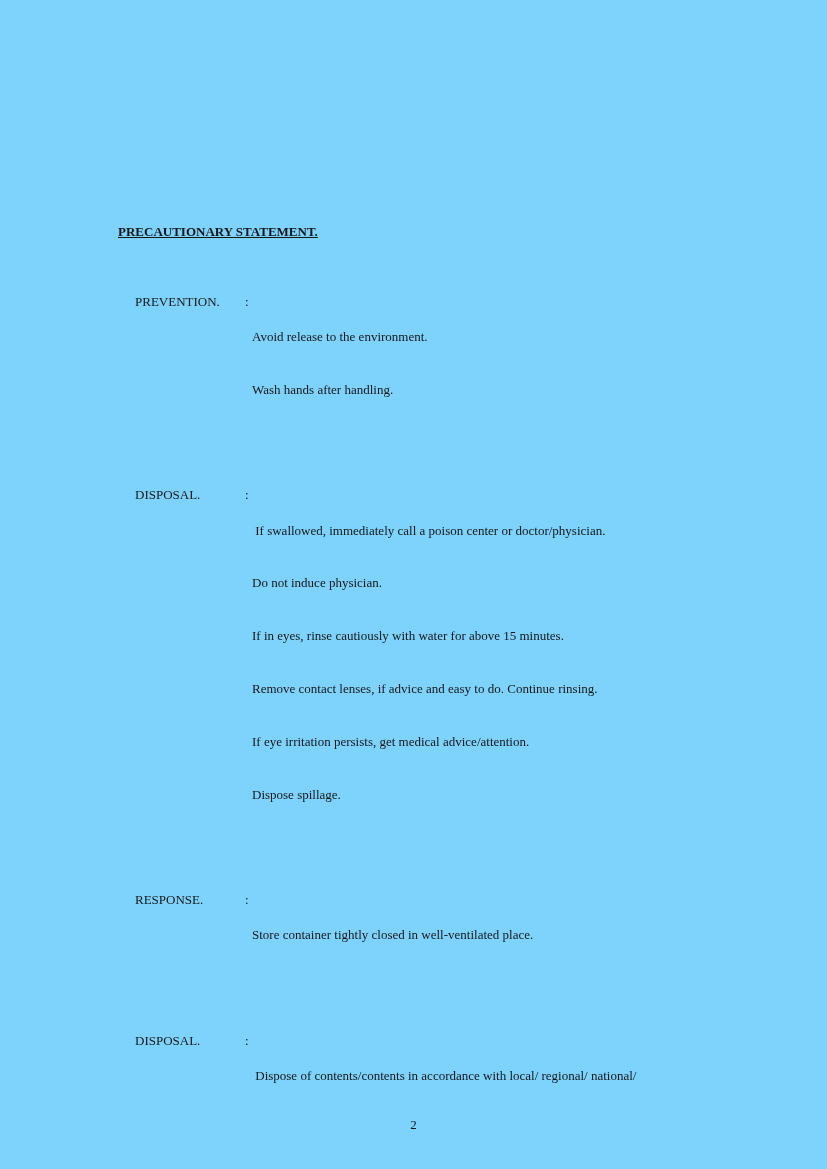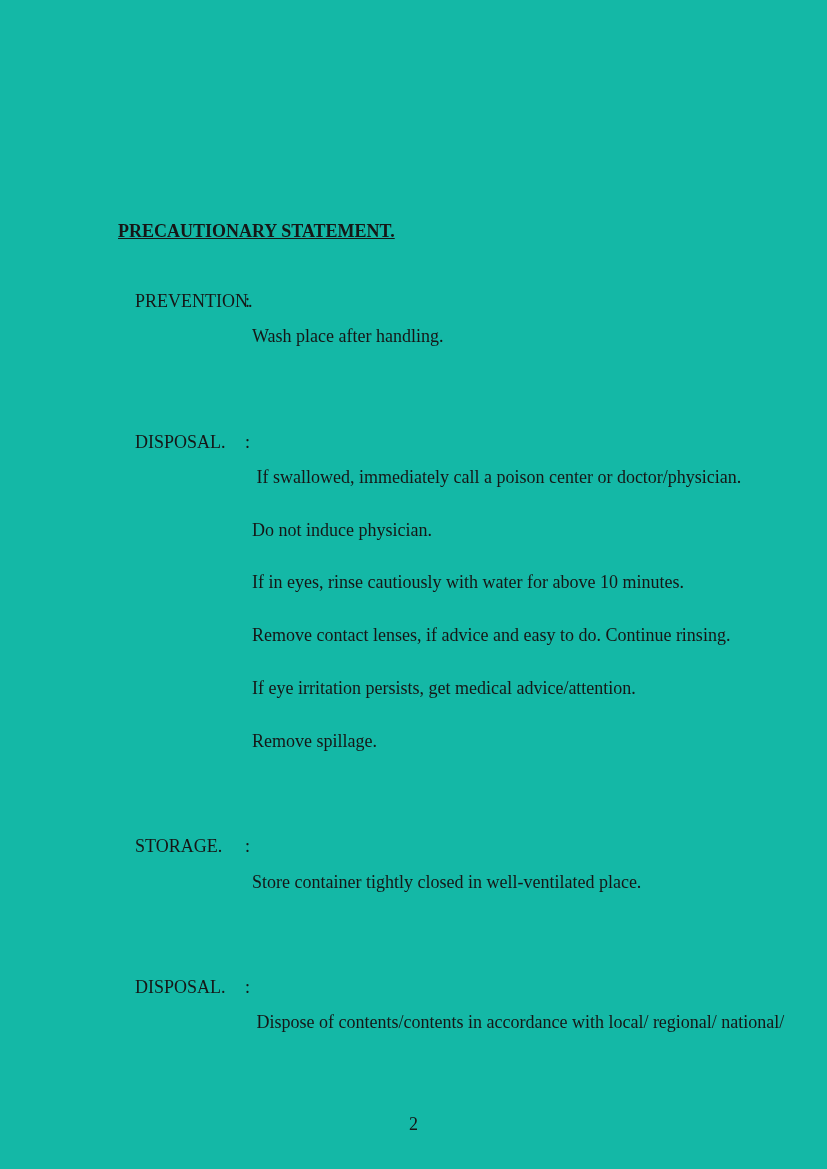--- a/index.html
+++ b/index.html
@@ -1,24 +1,24 @@
 <!DOCTYPE html>
 <html><head>
 <meta charset="utf-8">
 <style>
   * { margin:0; padding:0; box-sizing:border-box; }
   html,body { background:#e8e8e8; }
   .page {
     position:relative;
     width:827px; height:1169px;
     margin:0 auto;
-    background:#14b8a6;
+    background:#7dd3fc;
     color:#161616;
     font-family:"Liberation Serif","DejaVu Serif",serif;
-    font-size:18px;
+    font-size:13px;
     line-height:17.6px;
     overflow:hidden;
   }
   .content { position:absolute; top:117px; left:0; right:0; }
   .pre, .pre div, .pre span { white-space:pre-wrap; }
   .bold-ul { font-weight:bold; text-decoration:underline; }
 
   
   .row { display:flex; }
   .row .lbl { flex:0 0 auto; }
@@ -40,39 +40,40 @@
   <div class="content pre">
 
     
     <section>
       <div class="prec-title"><span class="bold-ul">PRECAUTIONARY STATEMENT.</span></div>
 
       <div class="row prec-row">
         <span class="lbl">PREVENTION.</span>
         <span class="sep">:</span>
         <div class="lines">
-          <div>Wash place after handling.</div>
+          <div>Avoid release to the environment.</div>
+          <div>Wash hands after handling.</div>
         </div>
       </div>
 
       <div class="row prec-row">
         <span class="lbl">DISPOSAL.</span>
         <span class="sep">:</span>
         <div class="lines">
           <div> If swallowed, immediately call a poison center or doctor/physician.</div>
           <div>Do not induce physician.</div>
-          <div>If in eyes, rinse cautiously with water for above 10 minutes.</div>
+          <div>If in eyes, rinse cautiously with water for above 15 minutes.</div>
           <div>Remove contact lenses, if advice and easy to do. Continue rinsing.</div>
           <div>If eye irritation persists, get medical advice/attention.</div>
-          <div>Remove spillage.</div>
+          <div>Dispose spillage.</div>
         </div>
       </div>
 
       <div class="row prec-row">
-        <span class="lbl">STORAGE.</span>
+        <span class="lbl">RESPONSE.</span>
         <span class="sep">:</span>
         <div class="lines">
           <div>Store container tightly closed in well-ventilated place.</div>
         </div>
       </div>
 
       <div class="row prec-row">
         <span class="lbl">DISPOSAL.</span>
         <span class="sep">:</span>
         <div class="lines">

